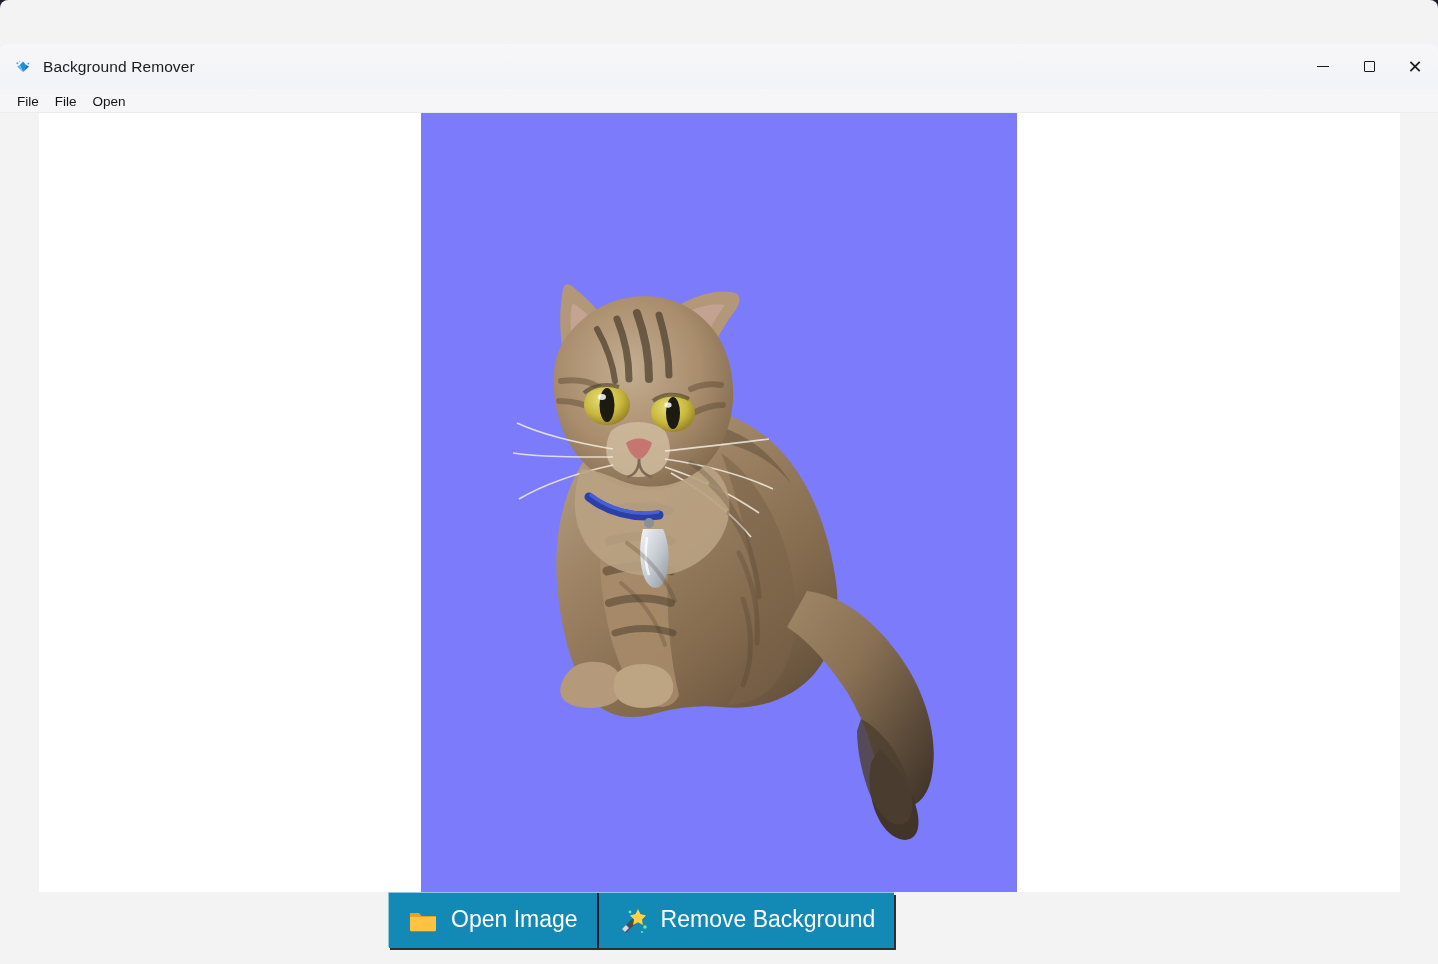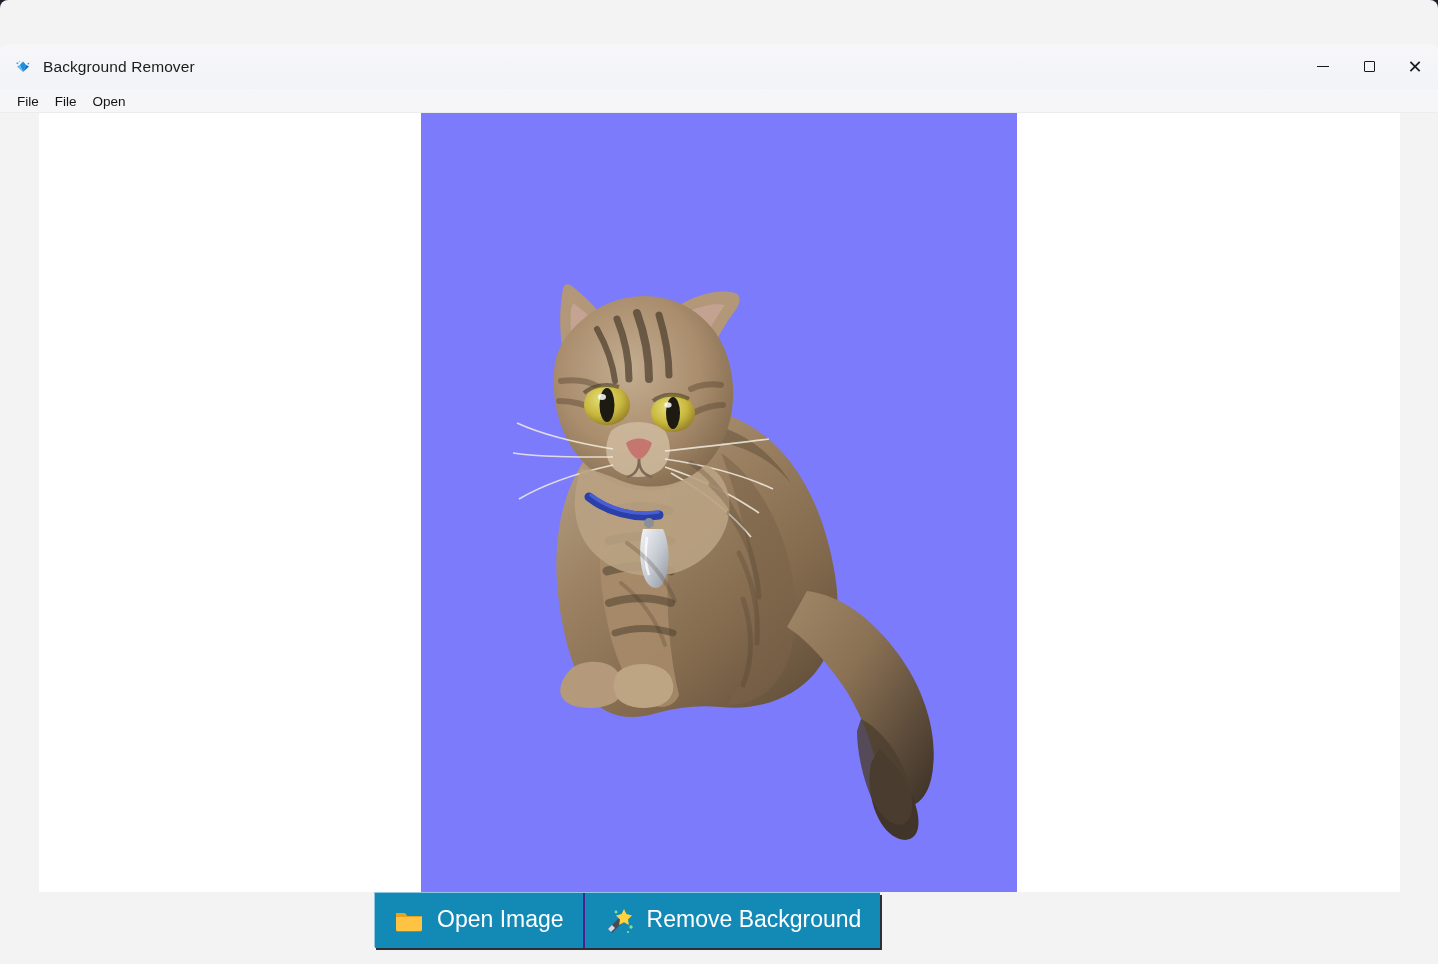--- a/index.html
+++ b/index.html
@@ -123,21 +123,21 @@
   .cat-svg { position: absolute; left: 0; top: 0; width: 100%; height: 100%; }
 
   
   .buttonbar-wrap {
     flex: 0 0 72px;
     position: relative;
     background: #f3f3f3;
   }
   .buttonbar {
     position: absolute;
-    left: 374px;
+    left: 388px;
     top: 0px;
     height: 55px;
     display: flex;
     box-shadow: 2px 3px 0 rgba(10,10,20,.85);
     border-left: 1px solid #8fc8e0;
     border-top: 1px solid #8fc8e0;
   }
   .tool-btn {
     background: #1389b6;
     border: none;
@@ -146,21 +146,21 @@
     align-items: center;
     gap: 13px;
     padding: 0 19px;
     cursor: pointer;
     color: #ffffff;
     font-family: "Liberation Sans", sans-serif;
     font-size: 23px;
     white-space: nowrap;
     position: relative;
   }
-  .tool-btn + .tool-btn { border-left: 2px solid #4c1d95; }
+  .tool-btn + .tool-btn { border-left: 2px solid #0f172a; }
   .tool-btn .label { line-height: 1; padding-bottom: 2px; }
   .icon-box {
     width: 30px; height: 30px;
     flex: 0 0 30px;
     position: relative;
     display: block;
   }
 </style>
 </head>
 <body>

